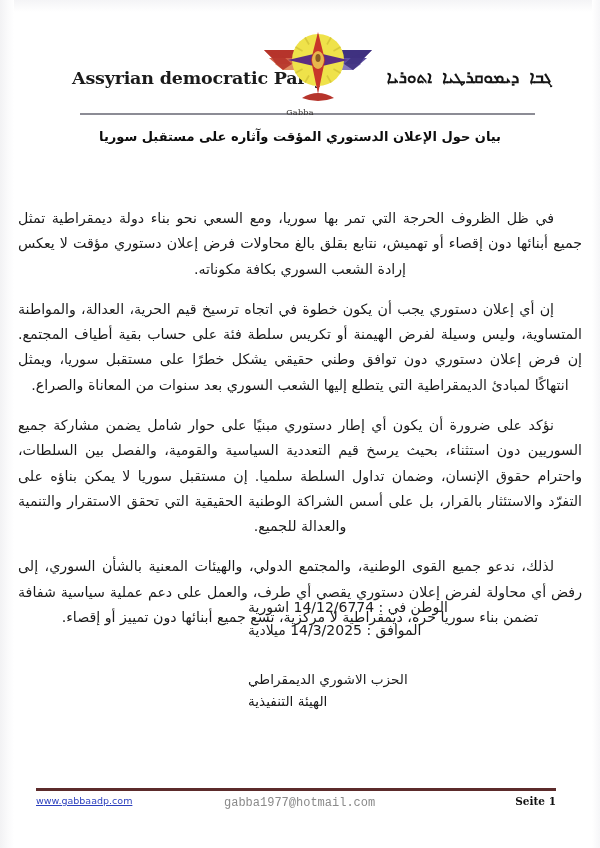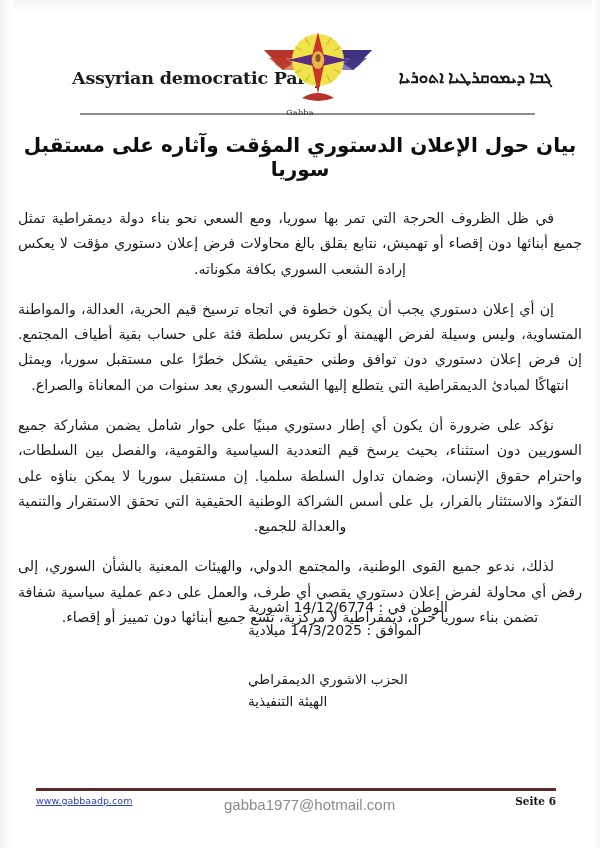--- a/index.html
+++ b/index.html
@@ -63,21 +63,21 @@
     font-size: 17.5px;
     letter-spacing: -0.2px;
     color: #1b1b1b;
     direction: ltr;
     white-space: nowrap;
   }
   .brand-sy {
     position: absolute;
     right: 48px;
     top: 44px;
-    font-family: Liberation Serif, serif;
+    font-family: Liberation Mono, monospace;
     font-weight: bold;
     font-size: 17px;
     color: #151515;
     direction: rtl;
     white-space: nowrap;
   }
 
   
   .logo {
     position: absolute;
@@ -107,21 +107,21 @@
     height: 2px;
     background: #8c8c95;
   }
 
   
   .doc-title {
     position: absolute;
     left: 0; right: 0;
     top: 120px;
     text-align: center;
-    font-size: 20px;
+    font-size: 13px;
     font-weight: bold;
     color: #0d0d0d;
     direction: rtl;
   }
 
   .content {
     position: absolute;
     left: 18px;
     top: 162px;
     width: 564px;
@@ -202,22 +202,22 @@
     left: 0; top: 0;
     font-family: "DejaVu Sans", "Liberation Sans", sans-serif;
     font-size: 9.5px;
     color: #2b3fbd;
     text-decoration: underline;
     white-space: nowrap;
   }
   .f-mail {
     position: absolute;
     left: 188px; top: 1px;
-    font-family: Liberation Sans, sans-serif;
-    font-size: 15px;
+    font-family: Liberation Mono, monospace;
+    font-size: 12px;
     color: #8a8a8a;
     white-space: nowrap;
   }
   .f-page {
     position: absolute;
     right: 0; top: 0;
     font-family: "DejaVu Serif", "Liberation Serif", serif;
     font-size: 10.5px;
     font-weight: bold;
     color: #111111;
@@ -308,17 +308,17 @@
   <section class="signature-block">
     <div class="sig-line">الحزب الاشوري الديمقراطي</div>
     <div class="sig-line">الهيئة التنفيذية</div>
   </section>
 
   <footer class="footer">
     <div class="footer-rule"></div>
     <div class="footer-row">
       <a class="f-site" href="#">www.gabbaadp.com</a>
       <span class="f-mail">gabba1977@hotmail.com</span>
-      <span class="f-page">Seite 6</span>
+      <span class="f-page">Seite 1</span>
     </div>
   </footer>
 
 </div>
 
 </body></html>

